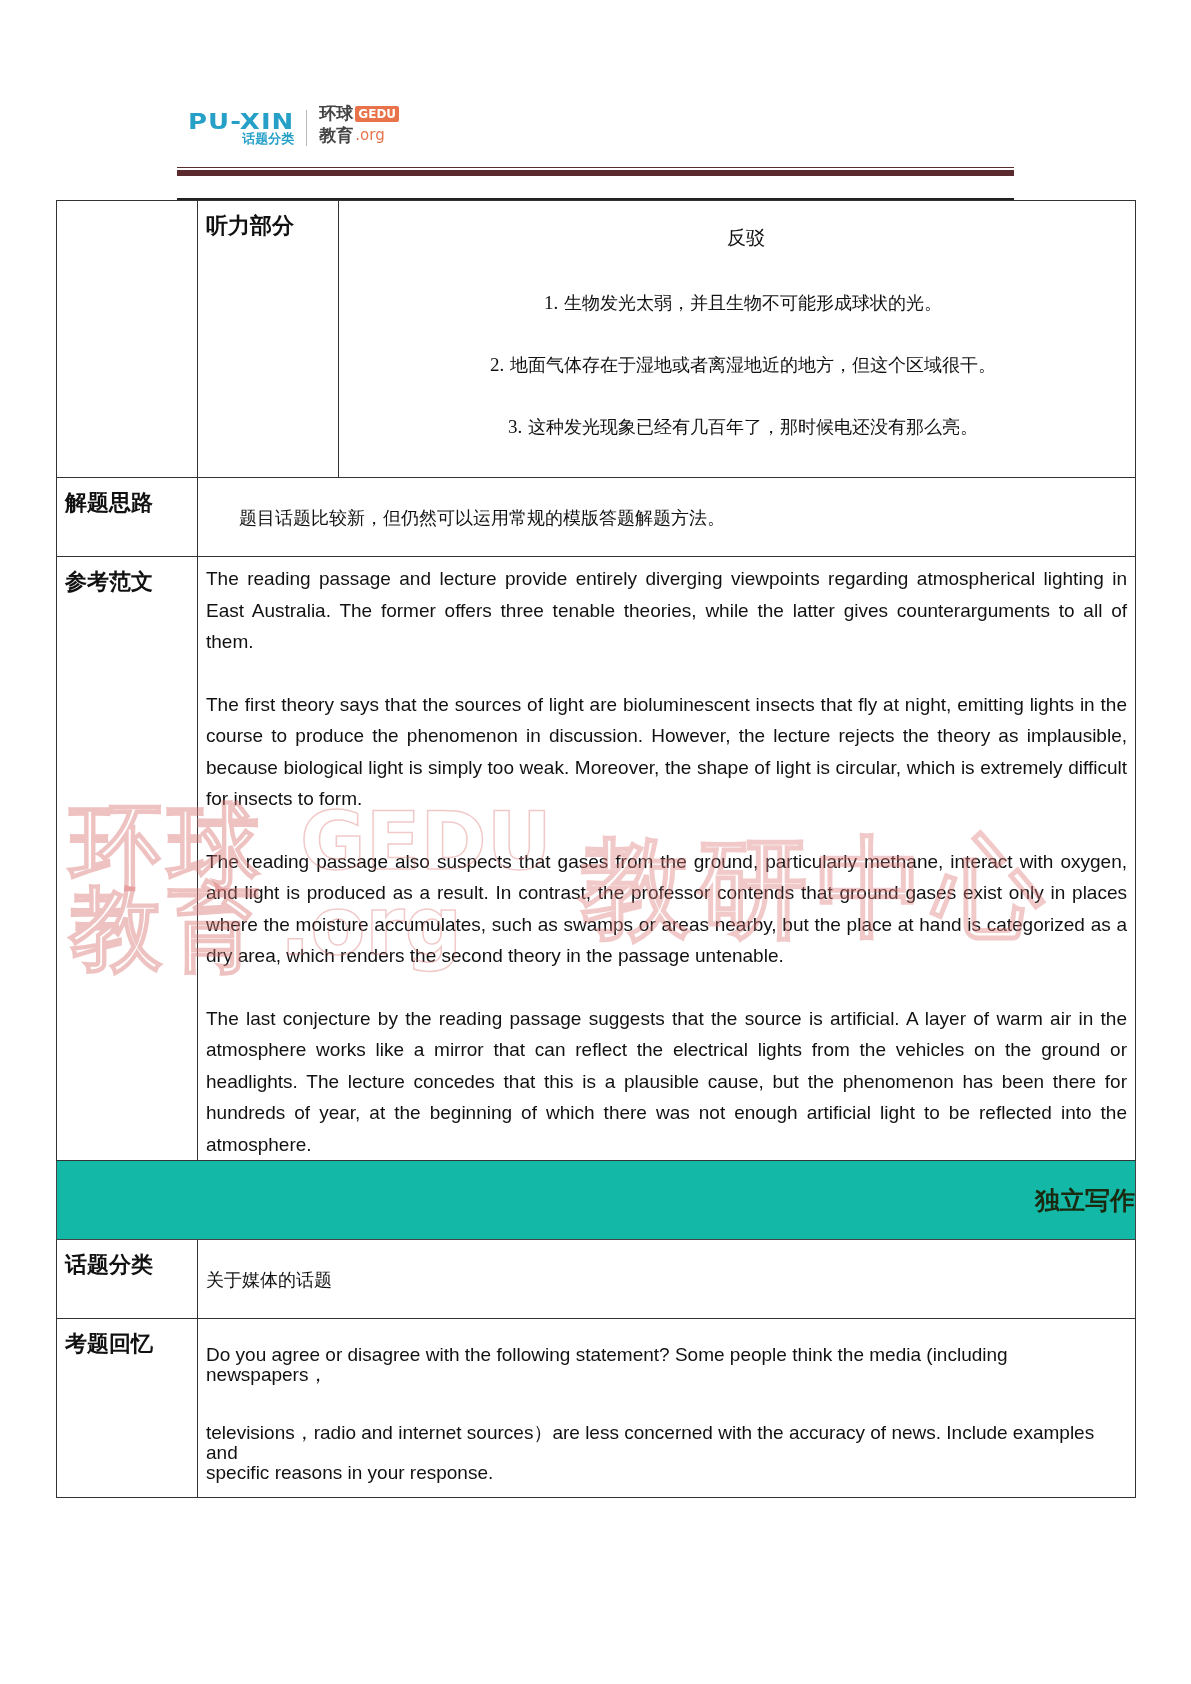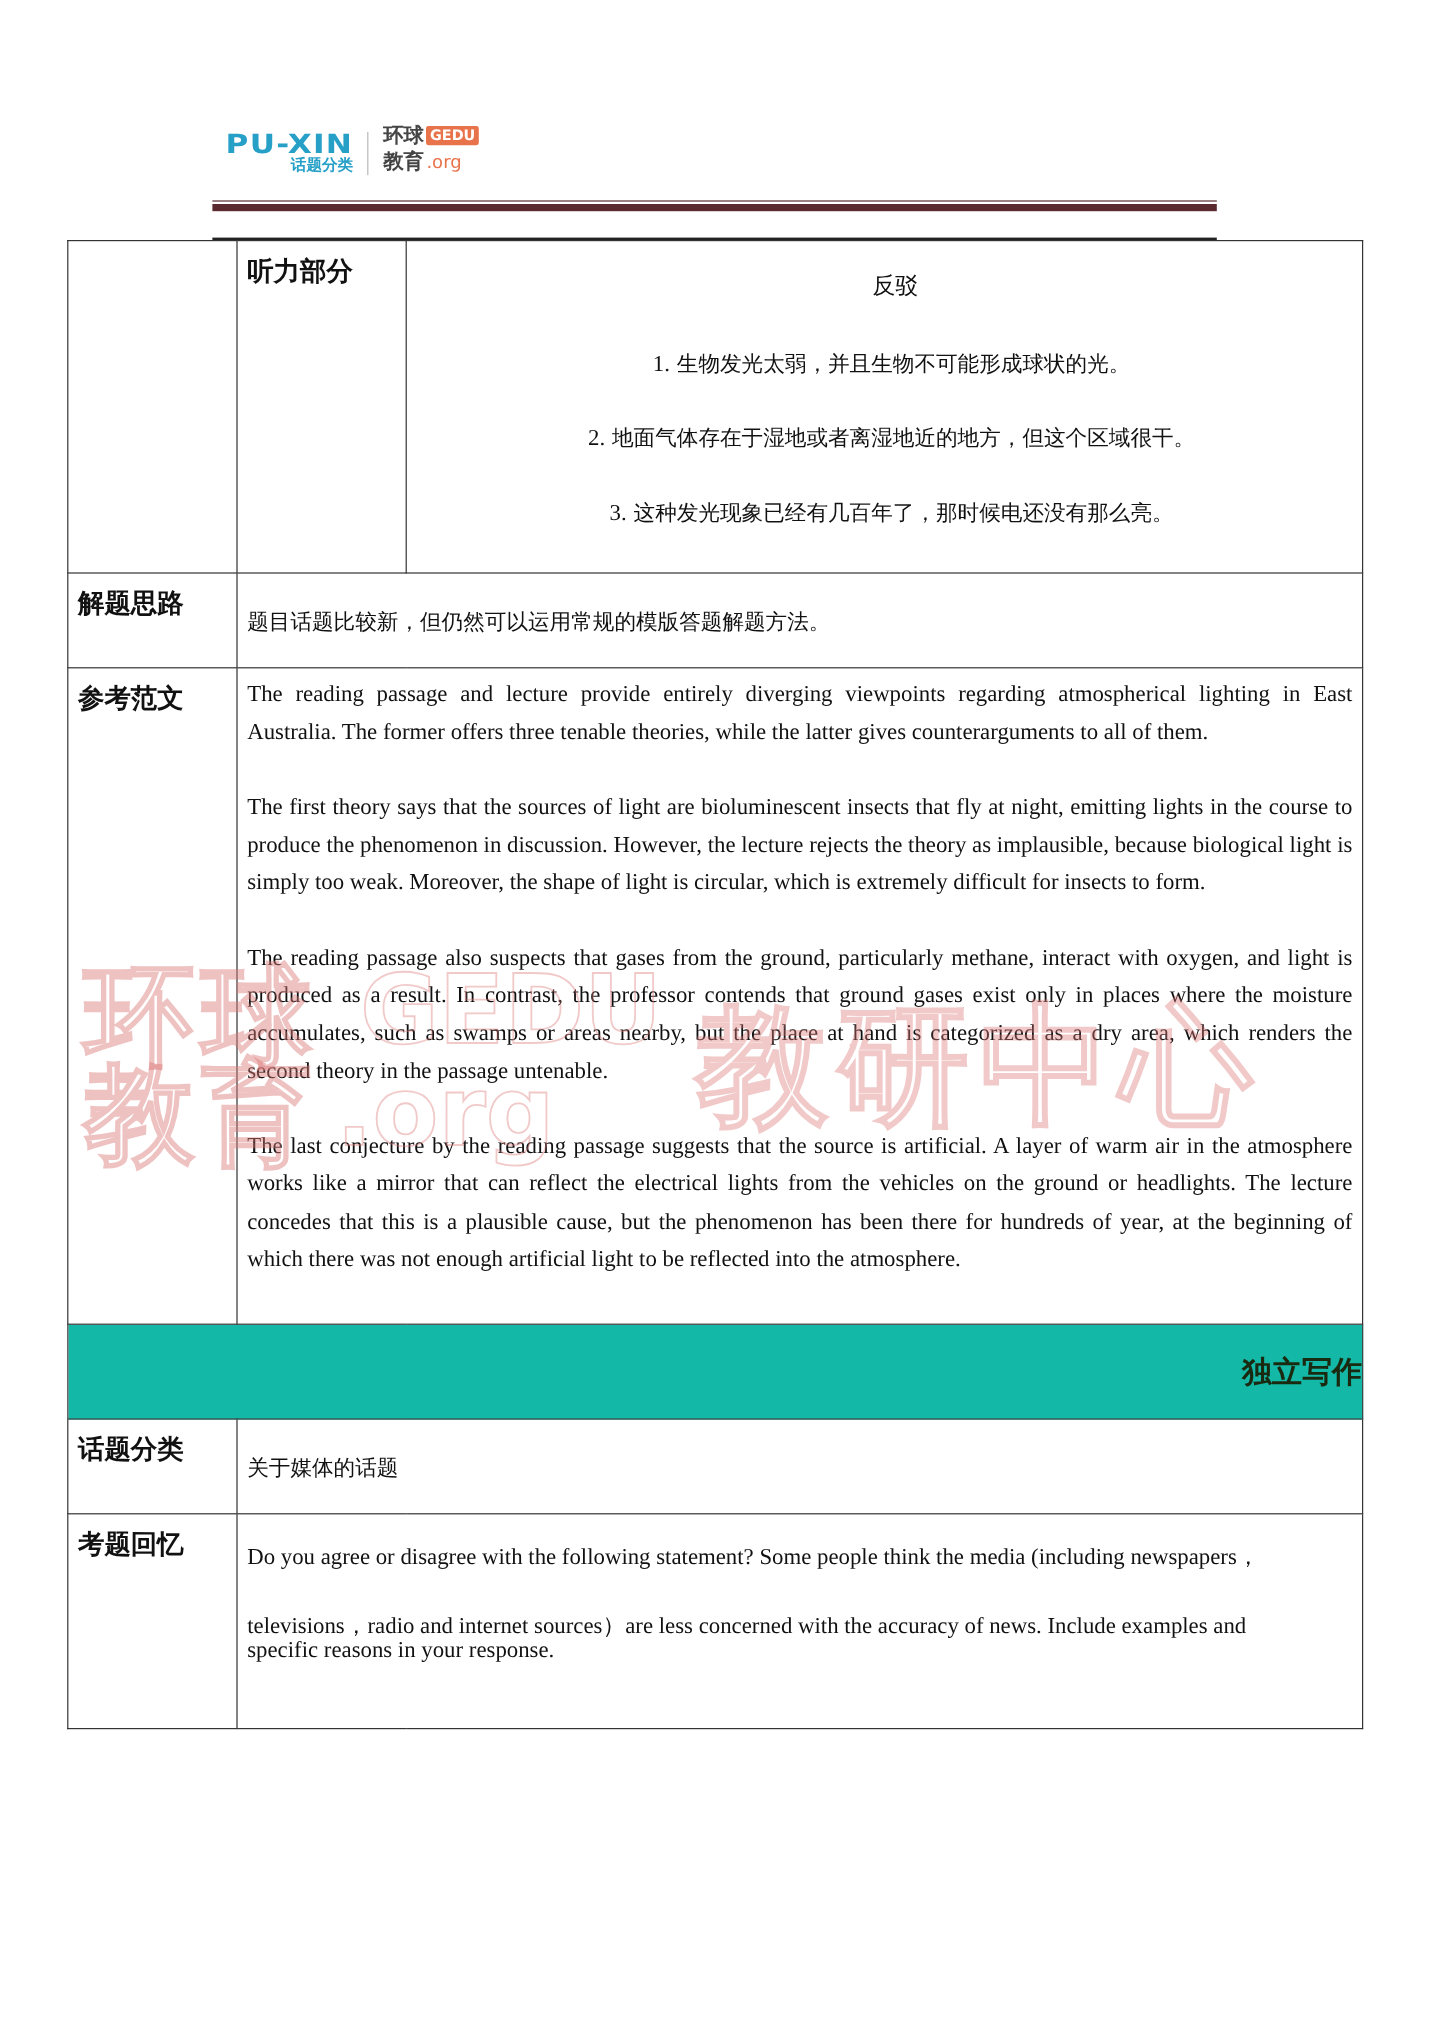--- a/index.html
+++ b/index.html
@@ -19,31 +19,31 @@
     
     .rule-thin { position: absolute; left: 177px; width: 837px; top: 167px; height: 1px; background: #5a2a2e; }
     .rule-thick { position: absolute; left: 177px; width: 837px; top: 170px; height: 6px; background: #5a2a2e; }
     .rule-black { position: absolute; left: 177px; width: 837px; top: 198px; height: 2px; background: #222; }
 
     
     .doc-table { position: absolute; left: 56px; top: 200px; width: 1080px; border-collapse: collapse; table-layout: fixed; }
     .doc-table td { border: 1px solid #333; vertical-align: top; padding: 0; }
     .label { font-family: "DejaVu Sans", sans-serif; font-weight: bold; font-size: 22px; padding: 10px 0 0 8px; color: #111; }
     .cn-text { font-family: "DejaVu Sans", sans-serif; font-size: 18px; color: #111; }
-    .en-para { font-family: Liberation Serif, serif; font-size: 19px; line-height: 31.5px; text-align: justify; margin: 0; }
+    .en-para { font-family: Liberation Sans, sans-serif; font-size: 19px; line-height: 31.5px; text-align: justify; margin: 0; }
 
     .listen-row td { height: 267px; }
     .listen-label { font-family: "DejaVu Sans", sans-serif; font-weight: bold; font-size: 22px; padding: 10px 0 0 8px; }
     .listen-content { padding: 24px 0 0 12px; text-align: center; }
     .rebut-title { font-family: "DejaVu Sans", sans-serif; font-size: 19px; margin: 0 0 40px 6px; }
     .rebut-item { margin: 0 0 38px 0; font-size: 18px; }
     .rebut-num { font-family: "Liberation Serif", serif; font-size: 19px; }
 
     .approach-row td { height: 78px; }
-    .approach-text { padding: 28px 0 0 8px; }
+    .approach-text { padding: 28px 0 0 8px; margin-left: 33px; }
 
     .sample-row td { height: 546px; }
     .sample-content { padding: 6px 8px 0 8px; }
     .sample-content .en-para + .en-para { margin-top: 31px; }
 
     .section-row td { background: #14b8a6; height: 78px; text-align: right; vertical-align: middle; border-color: #444; margin-left: 12px; }
     .section-title { font-family: "DejaVu Sans", sans-serif; font-weight: bold; font-size: 25px; color: #1a2a10; }
 
     .topic-row td { height: 78px; }
     .topic-text { padding: 28px 0 0 8px; }

